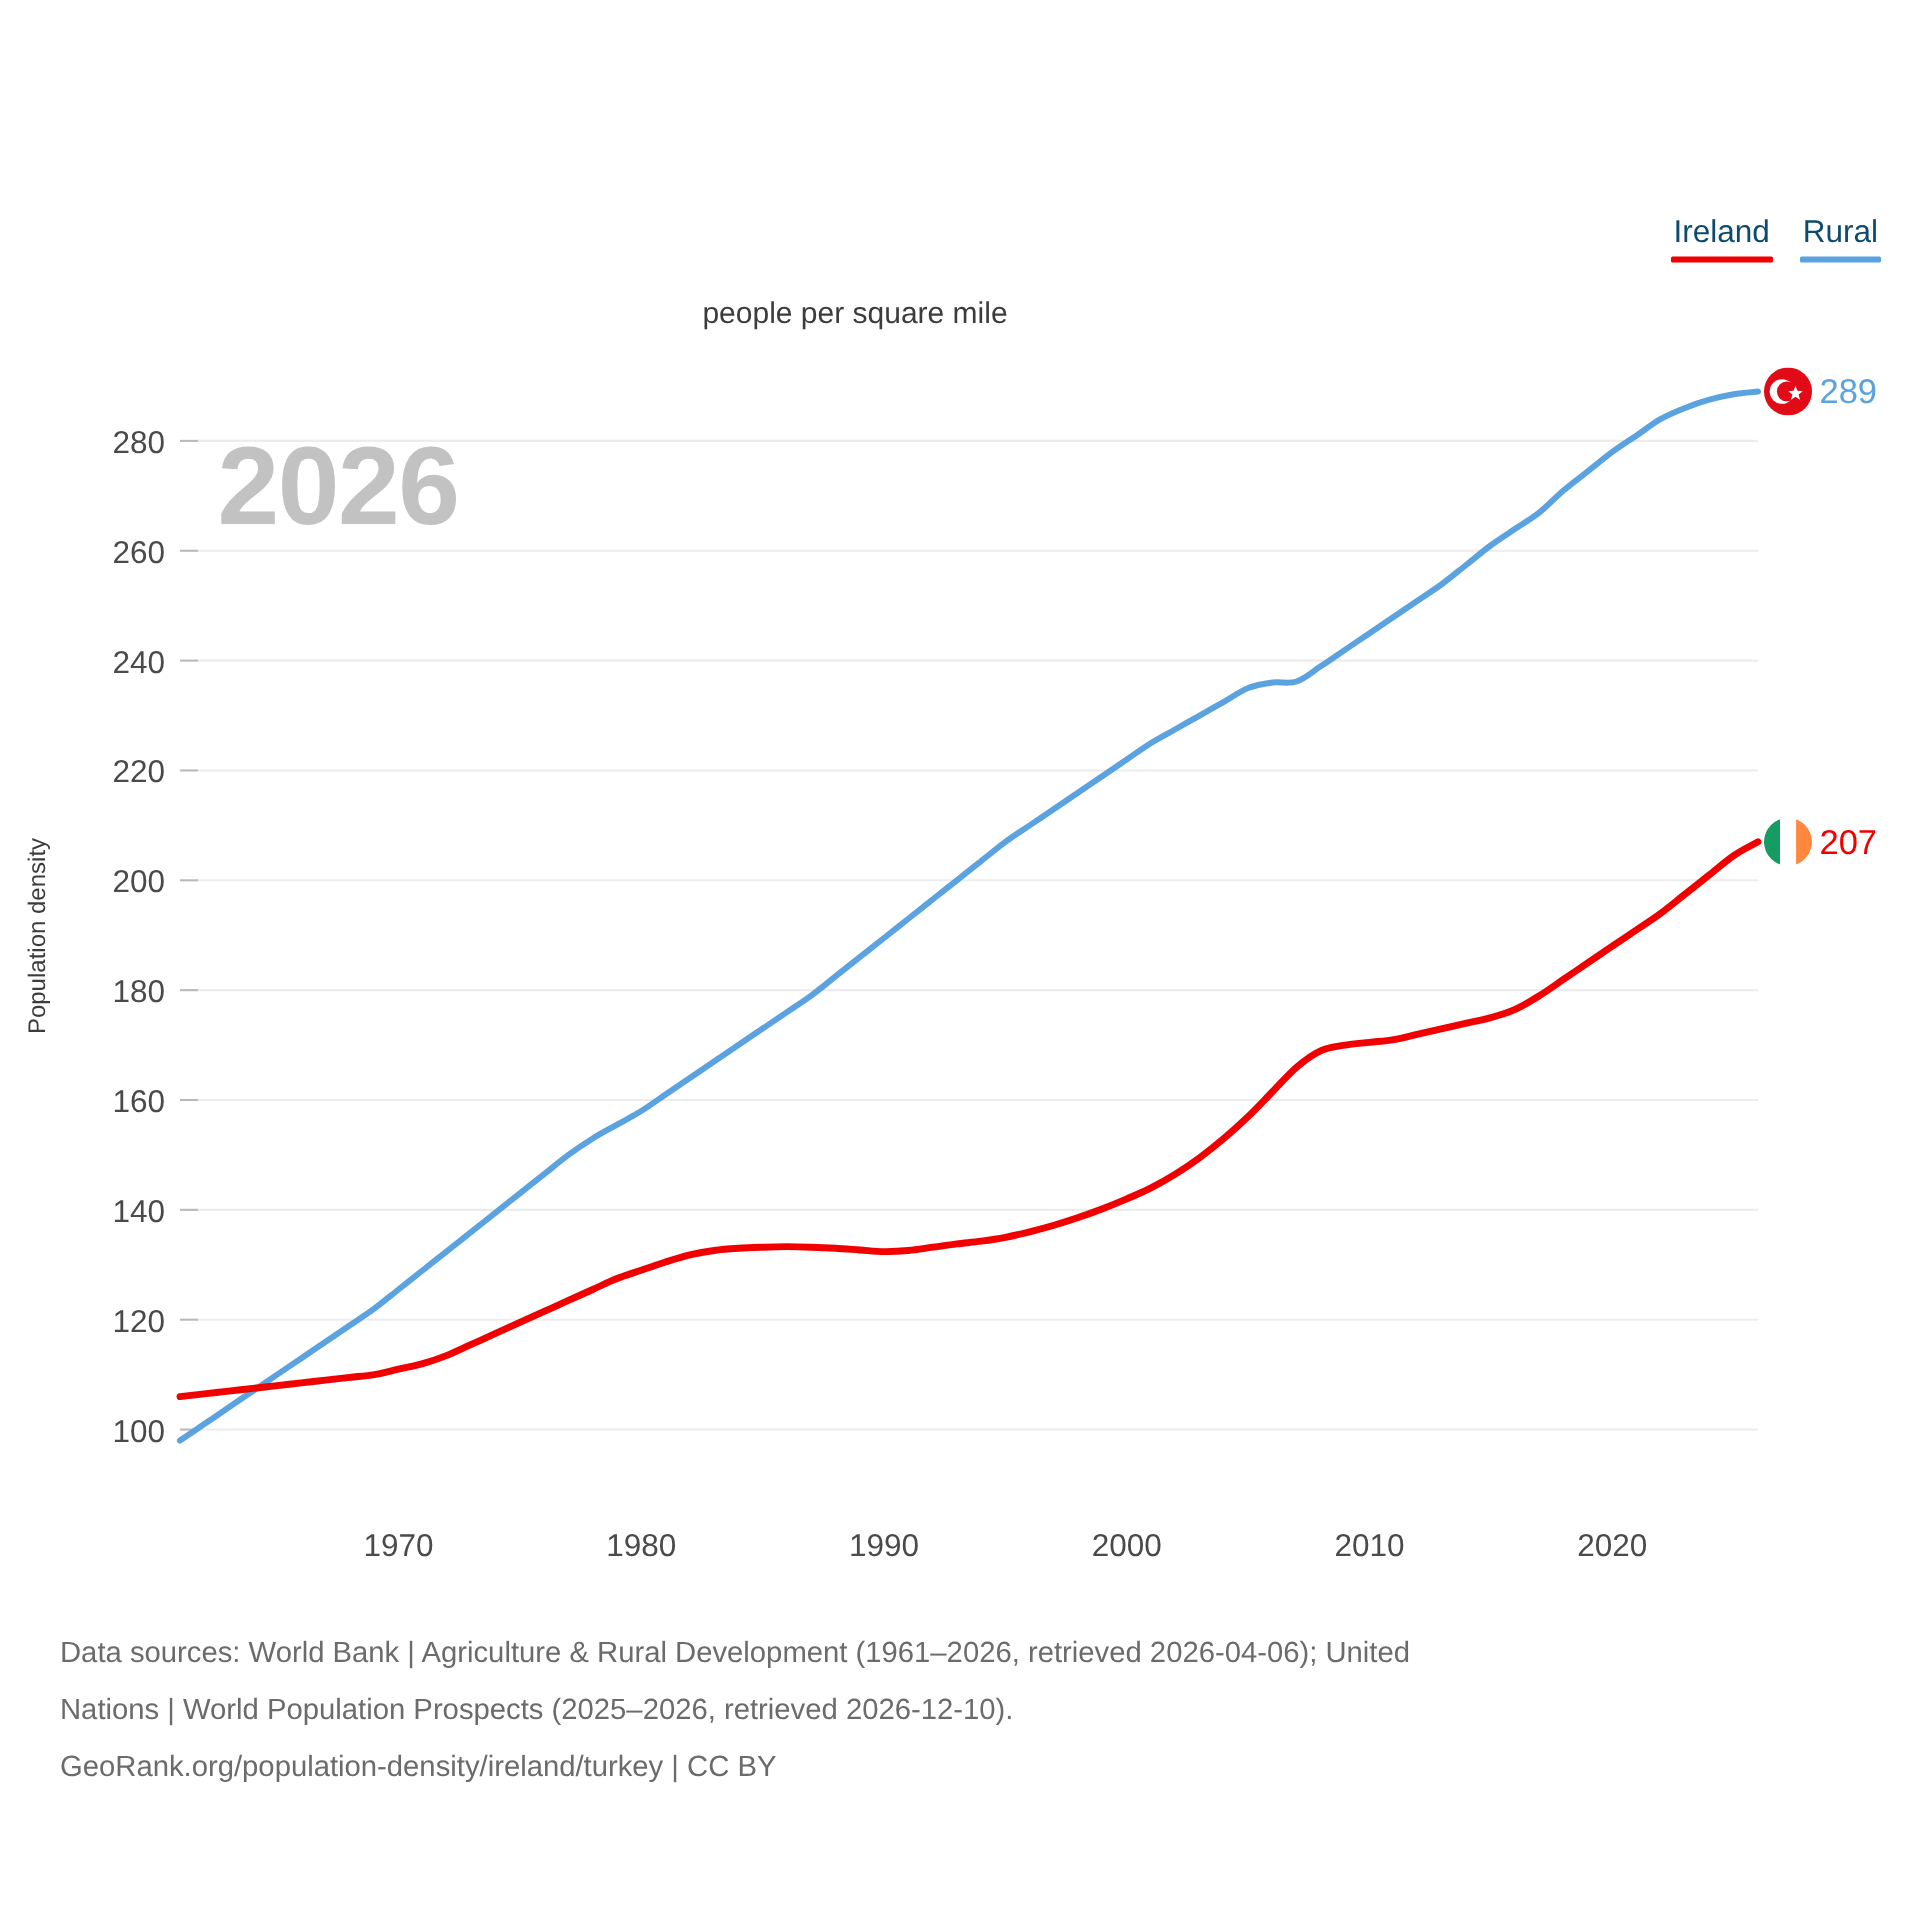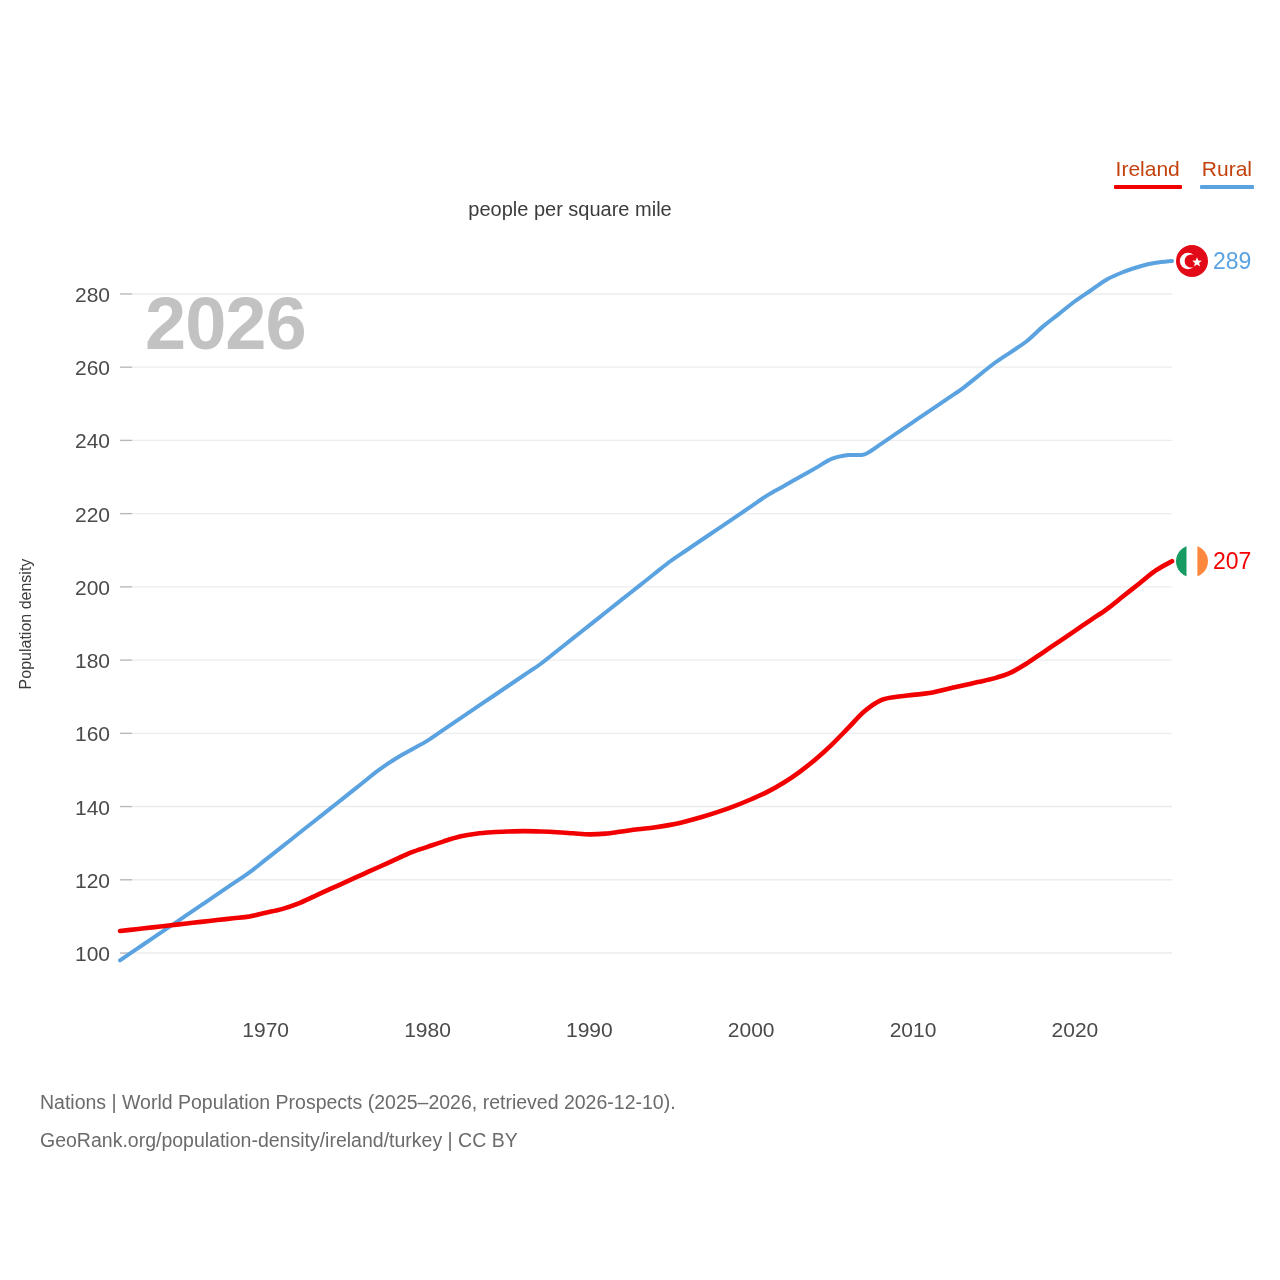--- a/index.html
+++ b/index.html
@@ -43,24 +43,23 @@
     gap: 18px;
   }
   .legend-item {
     display: flex;
     flex-direction: column;
     align-items: center;
     cursor: pointer;
   }
   .legend-label {
     font-size: 21px;
-    color: #c2410c;
+    color: #0c4a6e;
     line-height: 24px;
     padding: 0 2px;
-    margin-top: 14px;
   }
   .legend-rule {
     height: 4px;
     width: 100%;
     margin-top: 4px;
     border-radius: 1px;
   }
 
   
   .subtitle {
@@ -239,17 +238,18 @@
         </g>
         <text id="endtext-ireland" class="endlabel" x="1212" y="582" fill="#f20000">207</text>
       </g>
     </svg>
 
     <div class="watermark">2026</div>
     <div class="ylabel">Population density</div>
   </div>
 
   <div class="footer">
+    <div>Data sources: World Bank | Agriculture &amp; Rural Development (1961–2026, retrieved 2026-04-06); United</div>
     <div>Nations | World Population Prospects (2025–2026, retrieved 2026-12-10).</div>
     <div>GeoRank.org/population-density/ireland/turkey | CC BY</div>
   </div>
 
 </div>
 
 </body></html>

